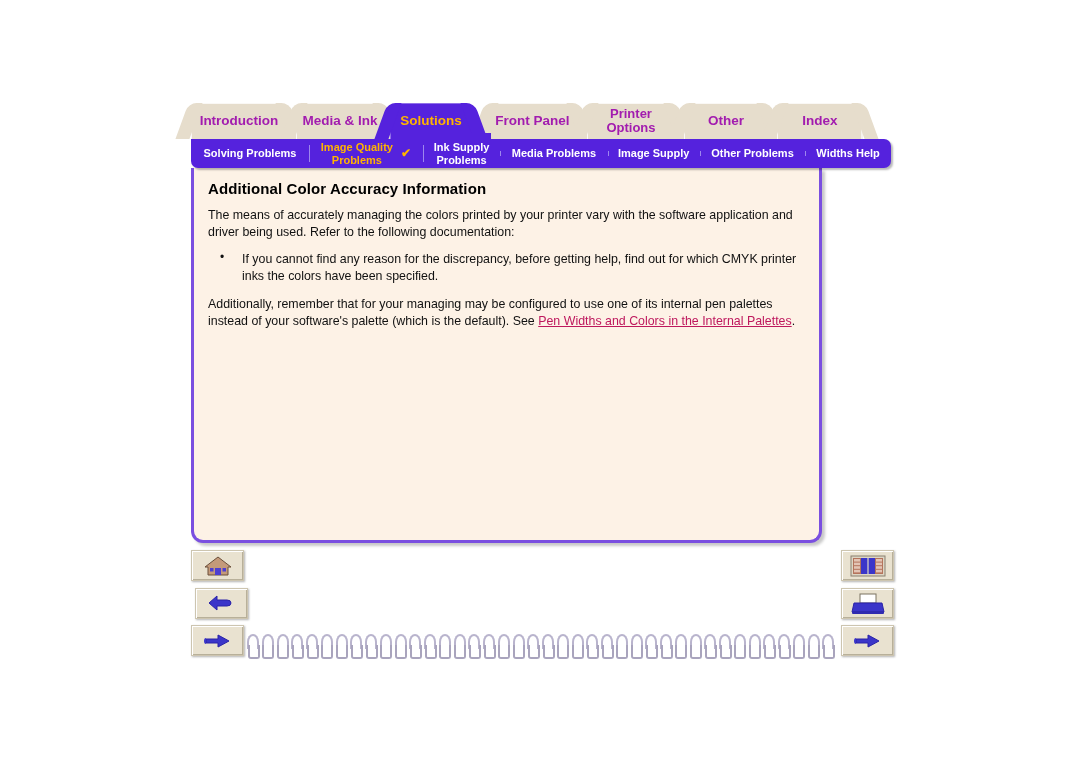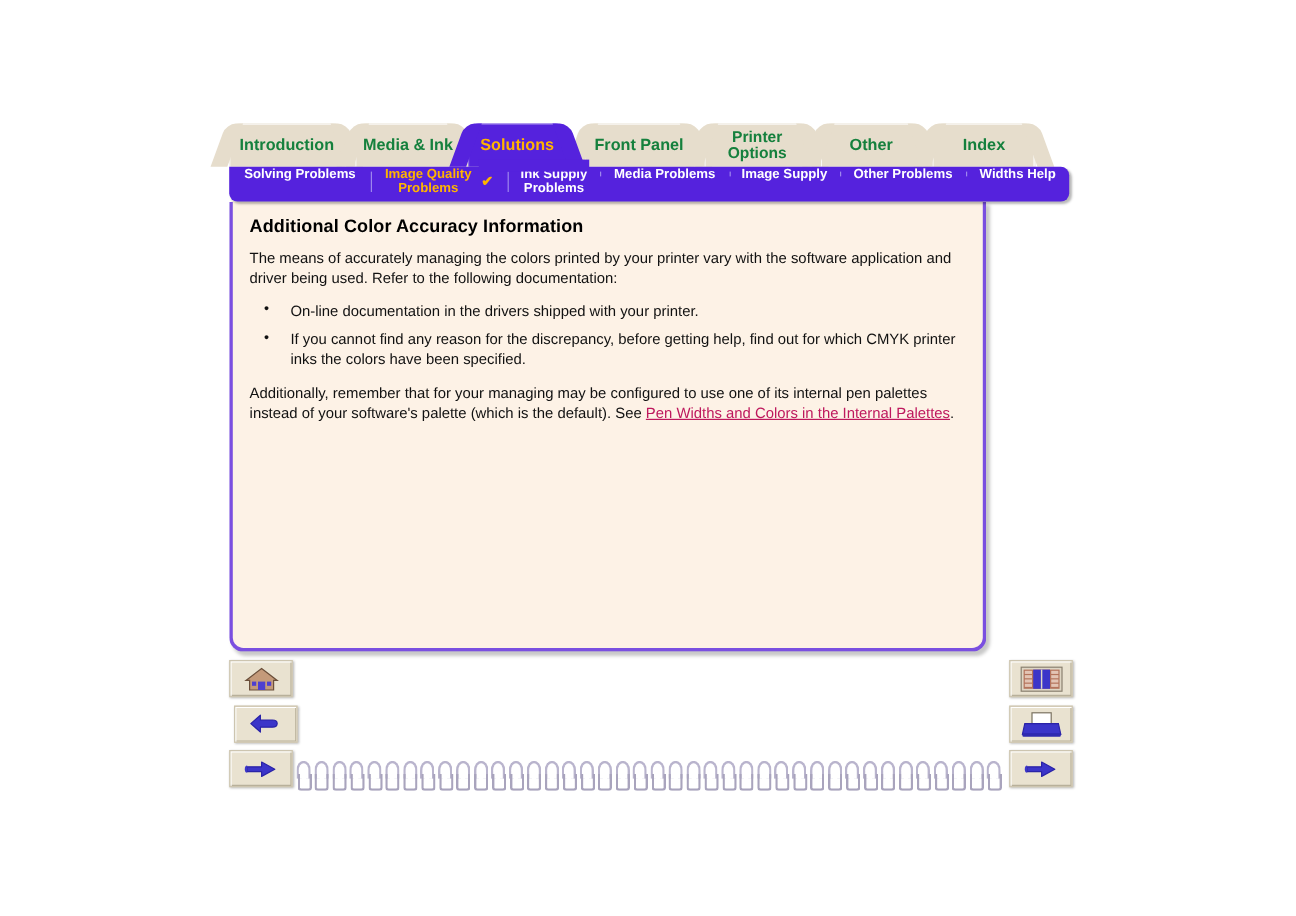--- a/index.html
+++ b/index.html
@@ -26,21 +26,21 @@
     top: 103px;
     width: 710px;
     height: 36px;
   }
 
   .maintab {
     position: absolute;
     top: 0;
     height: 36px;
     background: #e6ddcc;
-    color: #15803d;
+    color: #a21caf;
     font-size: 13.5px;
     font-weight: bold;
     text-align: center;
     display: flex;
     align-items: center;
     justify-content: center;
     line-height: 1.05;
     border-top-left-radius: 9px;
     border-top-right-radius: 9px;
     box-sizing: border-box;
@@ -84,21 +84,21 @@
     position: absolute;
     left: 191px;
     top: 139px;
     width: 700px;
     height: 29px;
     background: #5522dd;
     border-top-right-radius: 7px;
     border-bottom-right-radius: 7px;
     border-bottom-left-radius: 7px;
     display: flex;
-    align-items: flex-start;
+    align-items: center;
     box-shadow: 2px 2px 2px rgba(0,0,0,0.28);
     z-index: 10;
   }
   .subtab {
     flex: 1 1 auto;
     color: #ffffff;
     font-size: 11px;
     font-weight: bold;
     display: flex;
     align-items: center;
@@ -337,23 +337,20 @@
   </div>
 
   <div id="page">
     <div id="content">
 
       <h1 class="doc-title">Additional Color Accuracy Information</h1>
 
       <p class="para">The means of accurately managing the colors printed by your printer vary with the software application and driver being used. Refer to the following documentation:</p>
 
       <ul class="bullets">
-        <li>
-          <span>On-line documentation in the drivers shipped with your printer.</span>
-        </li>
         <li>
           <span>If you cannot find any reason for the discrepancy, before getting help, find out for which CMYK printer inks the colors have been specified.</span>
         </li>
       </ul>
 
       <p class="para">
         <span>Additionally, remember that for your managing may be configured to use one of its internal pen palettes instead of your software's palette (which is the default). See </span><a class="doclink" href="#">Pen Widths and Colors in the Internal Palettes</a><span>.</span>
       </p>
 
     </div>

